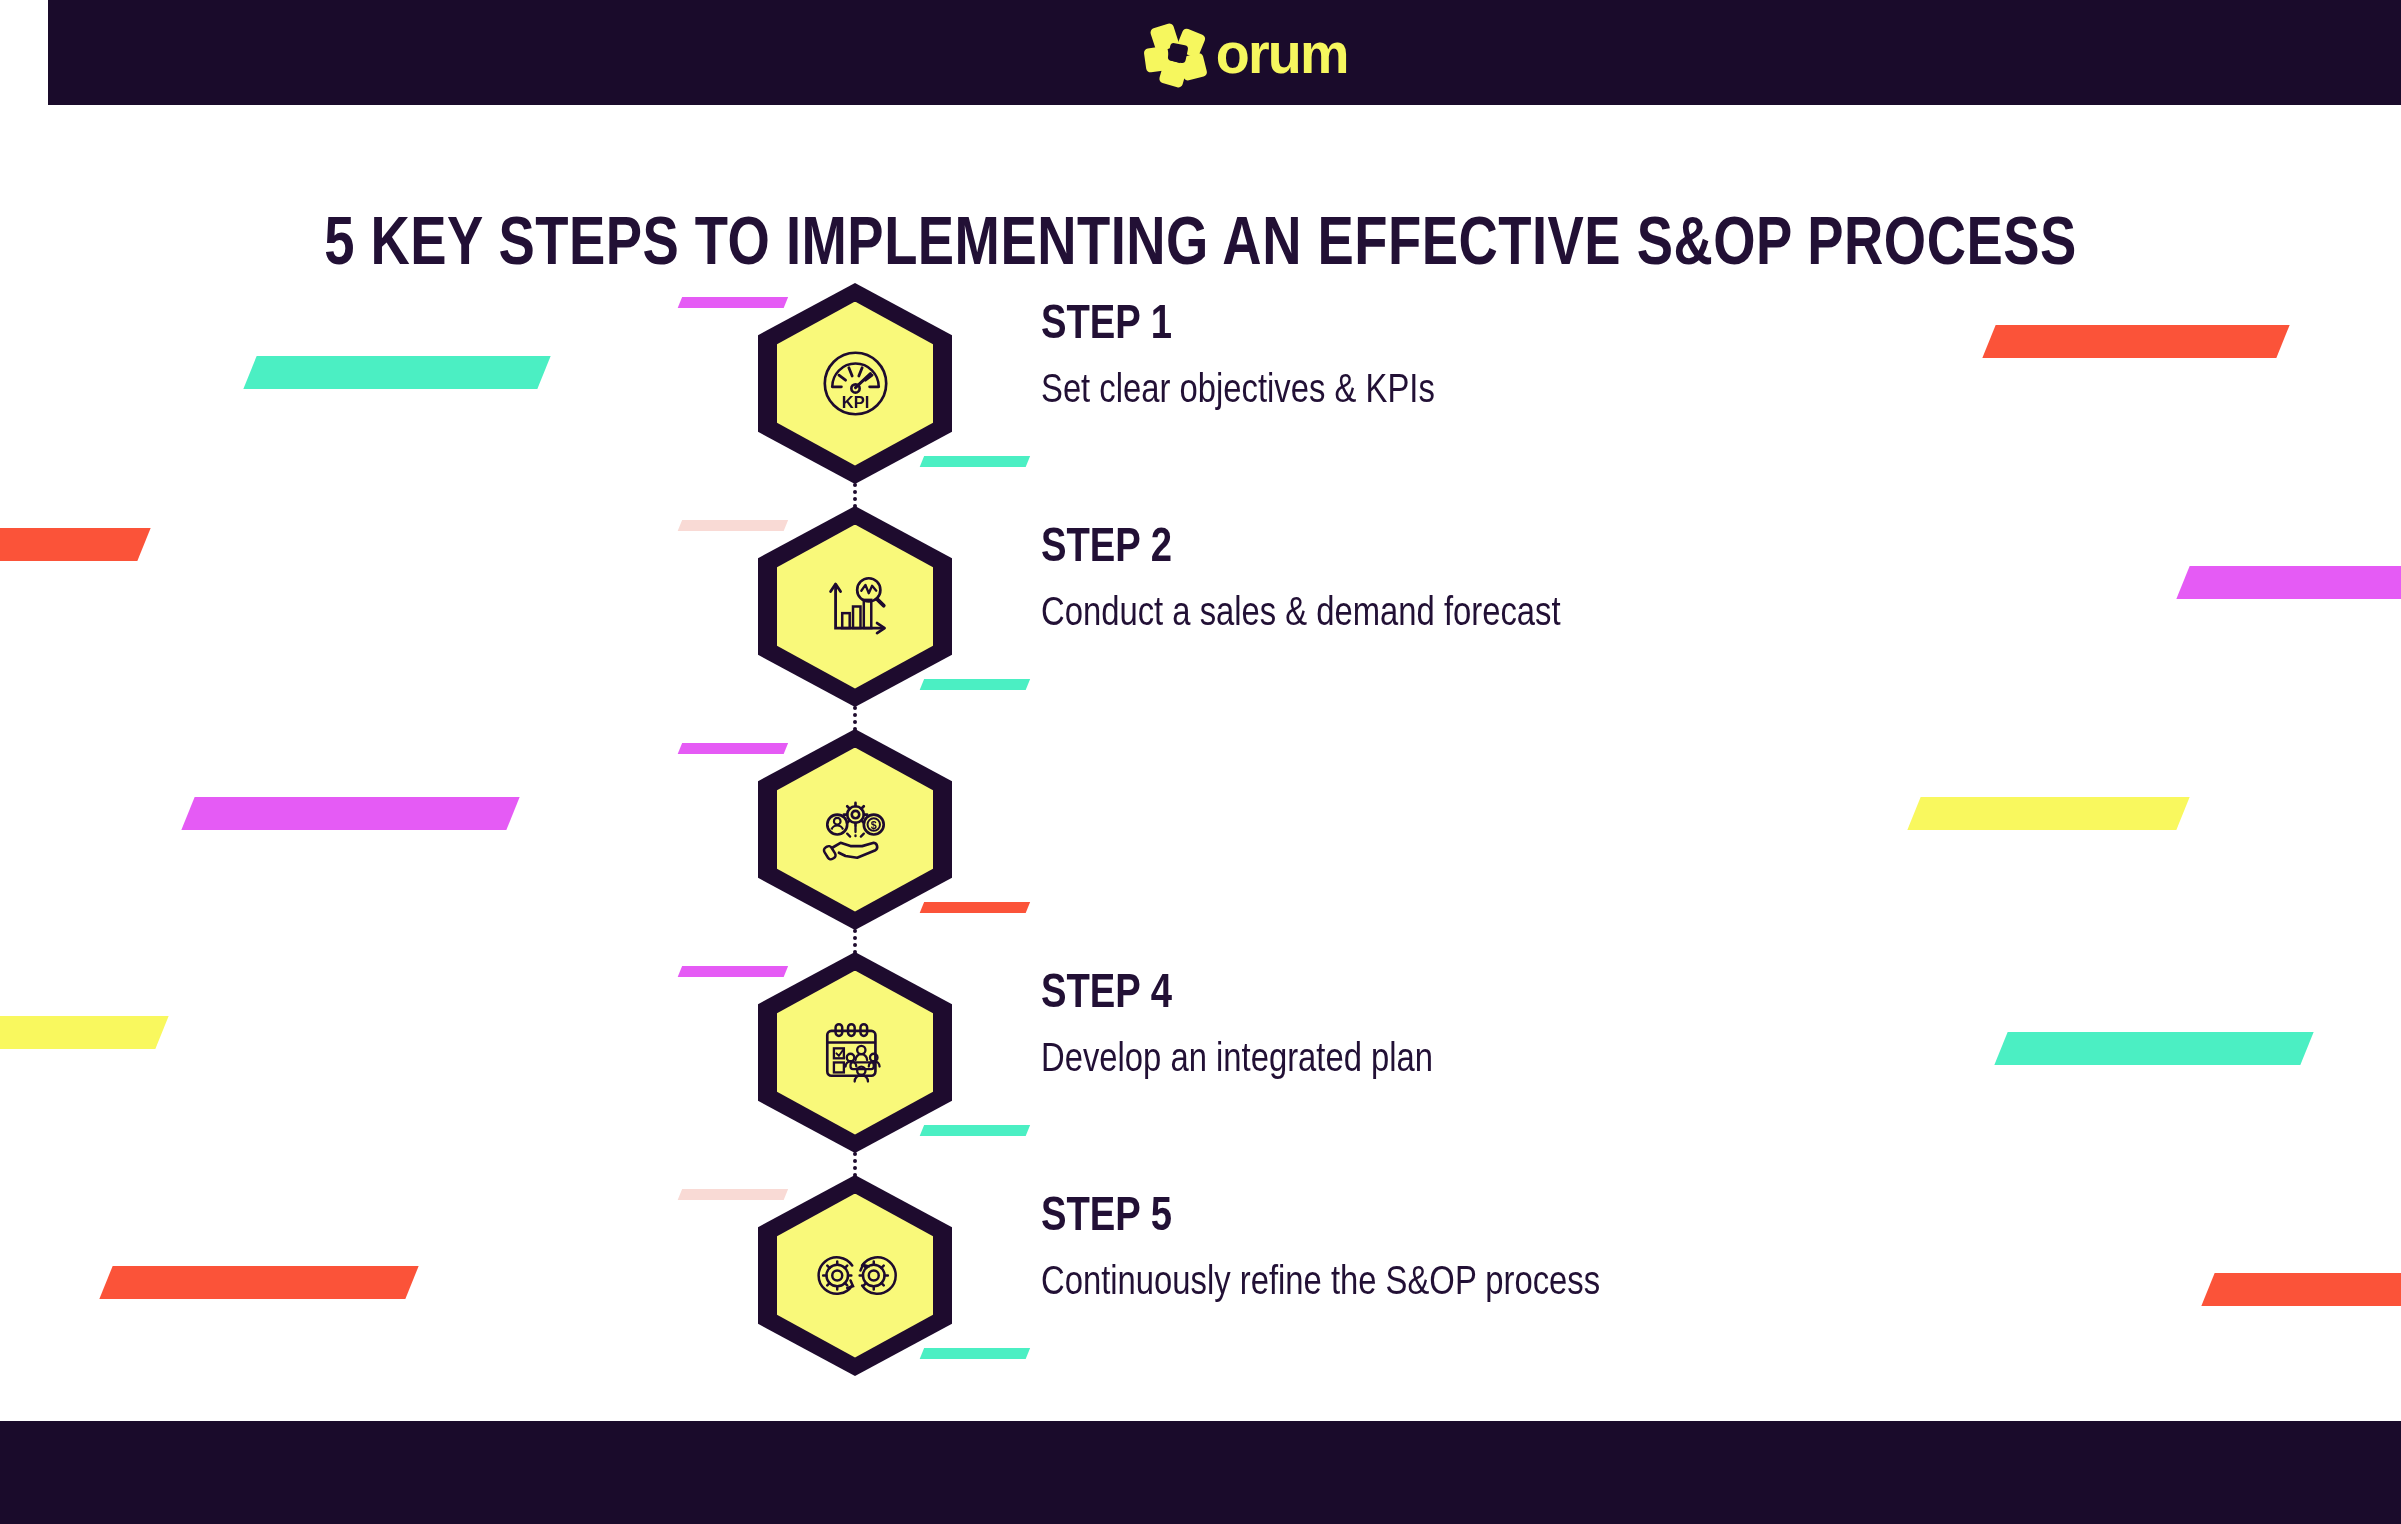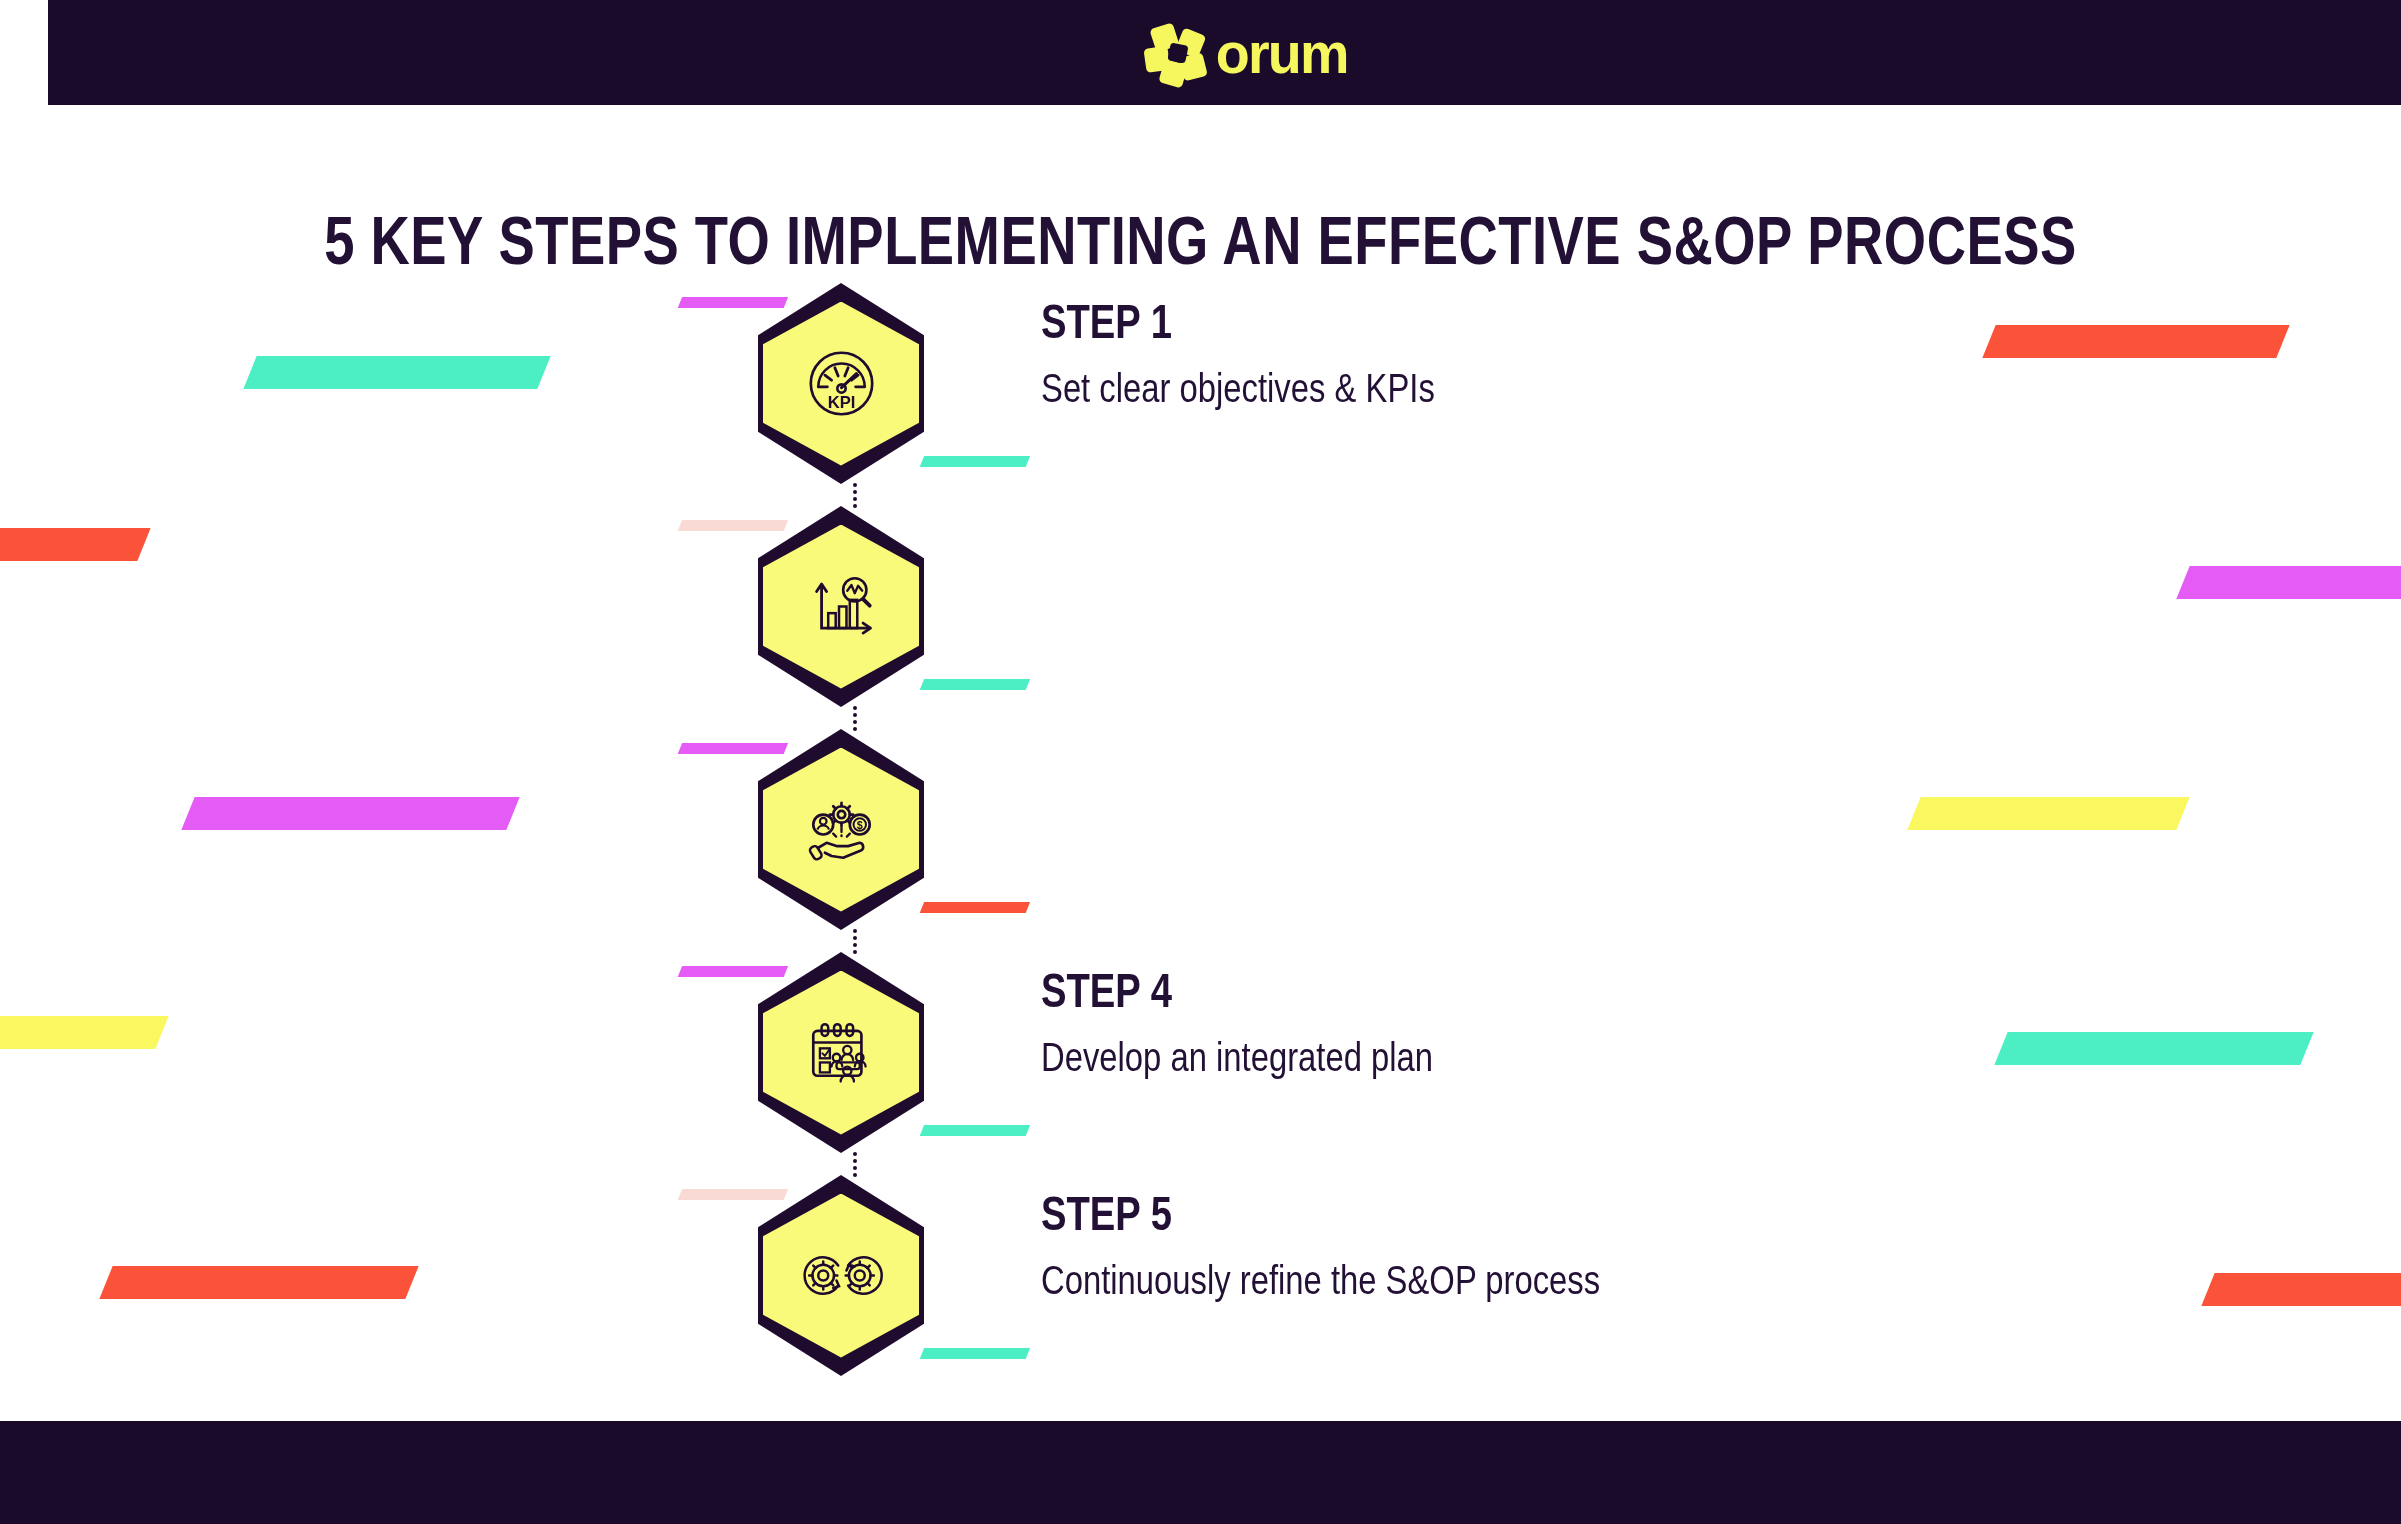--- a/index.html
+++ b/index.html
@@ -45,21 +45,21 @@
     color:#221035;font-weight:700;font-size:68px;letter-spacing:0.6px;
     transform:scaleX(0.80);transform-origin:center top;white-space:nowrap;
     font-family:"Liberation Sans", sans-serif;
   }
 
   
   #steps{position:absolute;top:283px;left:0;width:2401px;}
   .step-row{position:relative;height:223px;}
   .hex-wrap{position:absolute;left:758px;top:0;width:194px;height:201px;}
   .hex{
-    position:absolute;left:0;top:0;width:166px;height:201px;
+    position:absolute;left:0;top:0;width:194px;height:201px;
     background:#1E0B2E;
     clip-path:polygon(50% 0%,100% 26%,100% 74%,50% 100%,0% 74%,0% 26%);
     display:flex;align-items:center;justify-content:center;
   }
   .hex-inner{
     width:156px;height:164px;background:#F9F97A;
     clip-path:polygon(50% 0%,100% 26%,100% 74%,50% 100%,0% 74%,0% 26%);
     display:flex;align-items:center;justify-content:center;
   }
   .hex-inner svg{width:83px;height:83px;display:block;}
@@ -154,20 +154,24 @@
             <rect x="60" y="42" width="9" height="34" fill="none" stroke="#1E0B2E" stroke-width="3"></rect>
             <circle cx="66" cy="30" r="14" fill="none" stroke="#1E0B2E" stroke-width="3.2"></circle>
             <path d="M57 31 L62 24 L66 34 L70 25 L75 31" fill="none" stroke="#1E0B2E" stroke-width="2.8" stroke-linecap="round" stroke-linejoin="round"></path>
             <line x1="76" y1="41" x2="84" y2="49" stroke="#1E0B2E" stroke-width="4.6" stroke-linecap="round"></line>
           </svg>
         </div>
       </div>
       <span class="slash br" style="background:#4BEFC3"></span>
     </div>
     <span class="connector"></span>
+    <div class="step-text">
+      <div class="step-title">STEP 2</div>
+      <div class="step-desc">Conduct a sales &amp; demand forecast</div>
+    </div>
   </div>
 
   <div class="step-row">
     <div class="hex-wrap">
       <span class="slash tl" style="background:#E55BF5"></span>
       <div class="hex">
         <div class="hex-inner">
           <svg viewBox="0 0 100 100">
             <circle cx="28" cy="44" r="12" fill="none" stroke="#1E0B2E" stroke-width="3.2"></circle>
             <circle cx="28" cy="40" r="4" fill="none" stroke="#1E0B2E" stroke-width="2.6"></circle>

